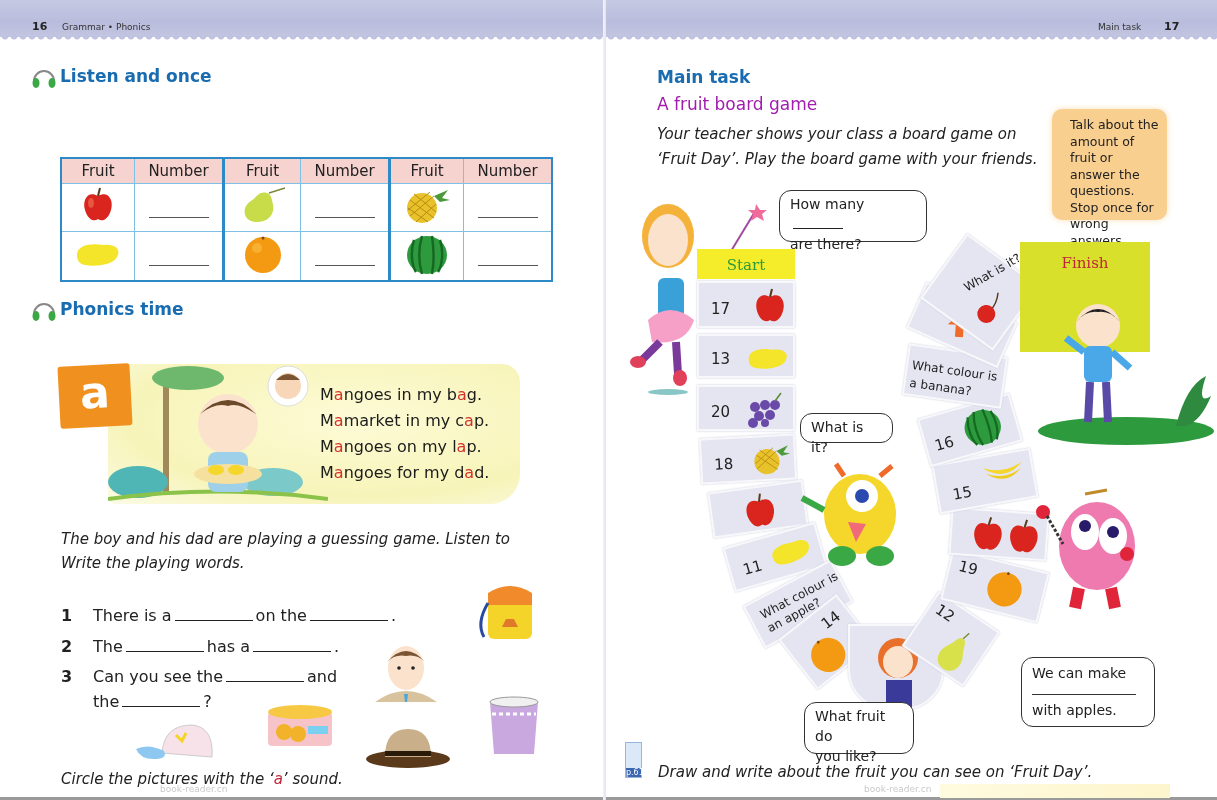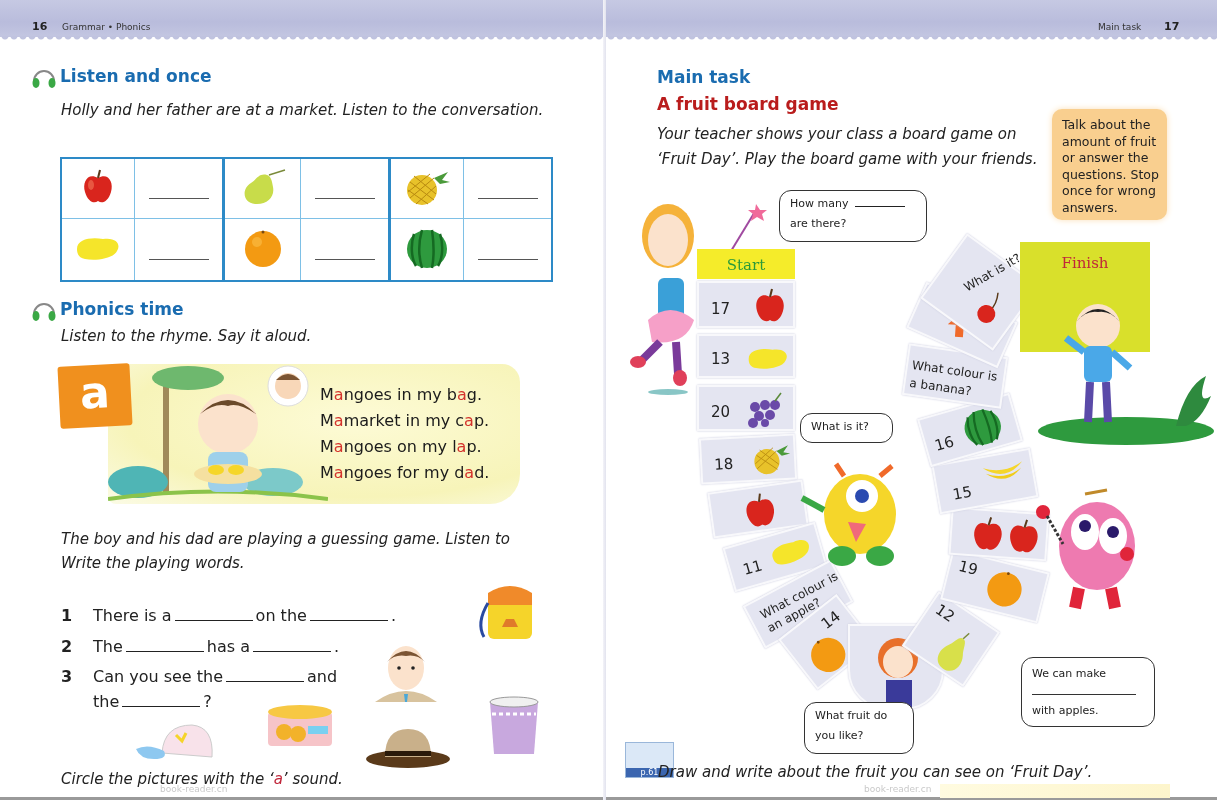--- a/index.html
+++ b/index.html
@@ -42,59 +42,66 @@
   .rhyme { position: absolute; left: 320px; top: 382px; font-size: 16px; line-height: 26px; color: #1b1b1b; }
   .rhyme .hl { color: #d4332c; }
 
   .sentences { position: absolute; left: 61px; top: 606px; font-size: 16px; color: #222; }
   .sent { position: absolute; white-space: nowrap; }
   .sent .n { position: absolute; left: 0; font-weight: bold; }
   .sent .t { position: absolute; left: 32px; }
   .ul { display: inline-block; width: 78px; border-bottom: 1px solid #222; margin: 0 3px; }
 
   
-  .sub-title { position: absolute; left: 657px; top: 94px; font-size: 17px; font-weight: bold; color: #b91c1c; }
+  .sub-title { position: absolute; left: 657px; top: 94px; font-size: 17px; font-weight: normal; color: #a21caf; }
   .tip-box { position: absolute; left: 1052px; top: 109px; width: 115px; height: 111px; background: #f9cf8f;
-    border-radius: 10px; font-size: 12.5px; line-height: 16.5px; color: #222; padding: 8px 8px 0 10px;
+    border-radius: 10px; font-size: 12.5px; line-height: 16.5px; color: #222; padding: 8px 8px 0 18px;
     box-shadow: 0 0 6px #fbe0b8; }
   .bubble { position: absolute; background: #fff; border: 1.2px solid #333; border-radius: 12px;
-    font-size: 11px; line-height: 20px; color: #222; padding: 3px 10px; }
+    font-size: 14px; line-height: 20px; color: #222; padding: 3px 10px; }
   .tile { position: absolute; background: #e4e5f1; border: 2px solid #f8f8fb; box-shadow: 0 0 2px #c8c9dc;
     font-size: 15px; color: #222; }
   .tile .num { position: absolute; left: 12px; bottom: 8px; }
   .start-tile { position: absolute; left: 697px; top: 249px; width: 98px; height: 30px; background: #f5ec2a;
     font-family: "DejaVu Serif", serif; color: #2b9a3a; font-size: 15px; text-align: center; line-height: 32px; }
   .finish-tile { position: absolute; left: 1020px; top: 242px; width: 130px; height: 110px; background: #d9e02b;
     font-family: "DejaVu Serif", serif; color: #c0263a; font-size: 15px; text-align: center; padding-top: 12px; }
   .watermark { position: absolute; font-size: 9px; color: #c9c9c9; }
   .yellow-strip { position: absolute; left: 940px; top: 784px; width: 230px; height: 14px;
     background: linear-gradient(90deg, #fffbe0, #fdf5cc); }
-  .tbook { position: absolute; left: 625px; top: 742px; width: 49px; height: 36px; background: #dbe8f7; border: 1px solid #9ab7da; }
+  .tbook { position: absolute; left: 625px; top: 742px; width: 17px; height: 36px; background: #dbe8f7; border: 1px solid #9ab7da; }
   .tbook span { position: absolute; bottom: 0; left: 0; right: 0; background: #3b66b0; color: #fff; font-size: 8px; text-align: center; }
 </style>
 </head>
 <body>
 
 <div class="page page-left">
   <div class="header-band"></div>
   <span class="pg-num" style="left:32px;">16</span>
   <span class="pg-title" style="left:62px;">Grammar • Phonics</span>
 
   <svg class="headphones" style="left:31px; top:67px;" viewBox="0 0 26 22">
     <path d="M3 14 A10 10 0 0 1 23 14" fill="none" stroke="#888" stroke-width="2"></path>
     <ellipse cx="5" cy="16" rx="3.5" ry="5" fill="#3aa845"></ellipse>
     <ellipse cx="21" cy="16" rx="3.5" ry="5" fill="#3aa845"></ellipse>
   </svg>
   <div class="sec-title" style="left:60px; top:66px;">Listen and once</div>
   <div class="instr" style="left:61px; top:98px;">
-    <div>Holly and her father are at a market. Listen to the conversation.</div>
   </div>
 
   <table class="fruit-table">
     <tbody>
+        <tr>
+      <th>Fruit</th>
+      <th>Number</th>
+      <th class="grp">Fruit</th>
+      <th>Number</th>
+      <th class="grp">Fruit</th>
+      <th>Number</th>
+    </tr>
     <tr>
       <td>
         <svg class="fruit" width="36" height="38" viewBox="0 0 36 38">
               <path d="M18 10 C8 4 2 14 5 24 C8 34 14 36 18 33 C22 36 28 34 31 24 C34 14 28 4 18 10Z" fill="#d9251d"></path>
               <path d="M18 10 L20 2" stroke="#5a3a1a" stroke-width="2"></path>
               <ellipse cx="11" cy="17" rx="3" ry="5" fill="#f27a5a" opacity=".6"></ellipse>
             </svg>
       </td>
       <td><span class="blank-line"></span></td>
       <td class="grp">
@@ -138,21 +145,20 @@
     </tr>
   </tbody>
     </table>
 
   <svg class="headphones" style="left:31px; top:300px;" viewBox="0 0 26 22">
     <path d="M3 14 A10 10 0 0 1 23 14" fill="none" stroke="#888" stroke-width="2"></path>
     <ellipse cx="5" cy="16" rx="3.5" ry="5" fill="#3aa845"></ellipse>
     <ellipse cx="21" cy="16" rx="3.5" ry="5" fill="#3aa845"></ellipse>
   </svg>
   <div class="sec-title" style="left:60px; top:299px;">Phonics time</div>
-  <div class="instr" style="left:61px; top:324px;">Listen to the rhyme. Say it aloud.</div>
 
   <div class="phonics-box">
     <svg width="220" height="140" viewBox="0 0 220 140">
       <rect x="55" y="10" width="6" height="120" fill="#a08a5a"></rect>
       <ellipse cx="80" cy="14" rx="36" ry="12" fill="#6eb86e"></ellipse>
       <ellipse cx="30" cy="118" rx="30" ry="16" fill="#4fb5b5"></ellipse>
       <ellipse cx="165" cy="118" rx="30" ry="14" fill="#7cc9c9"></ellipse>
       <path d="M0 135 Q110 120 220 135" stroke="#8bc34a" stroke-width="4" fill="none"></path>
       <circle cx="120" cy="60" r="30" fill="#fbe2cc"></circle>
       <path d="M92 50 Q120 22 148 50 Q130 38 120 42 Q108 38 92 50Z" fill="#6b4a2a"></path>

